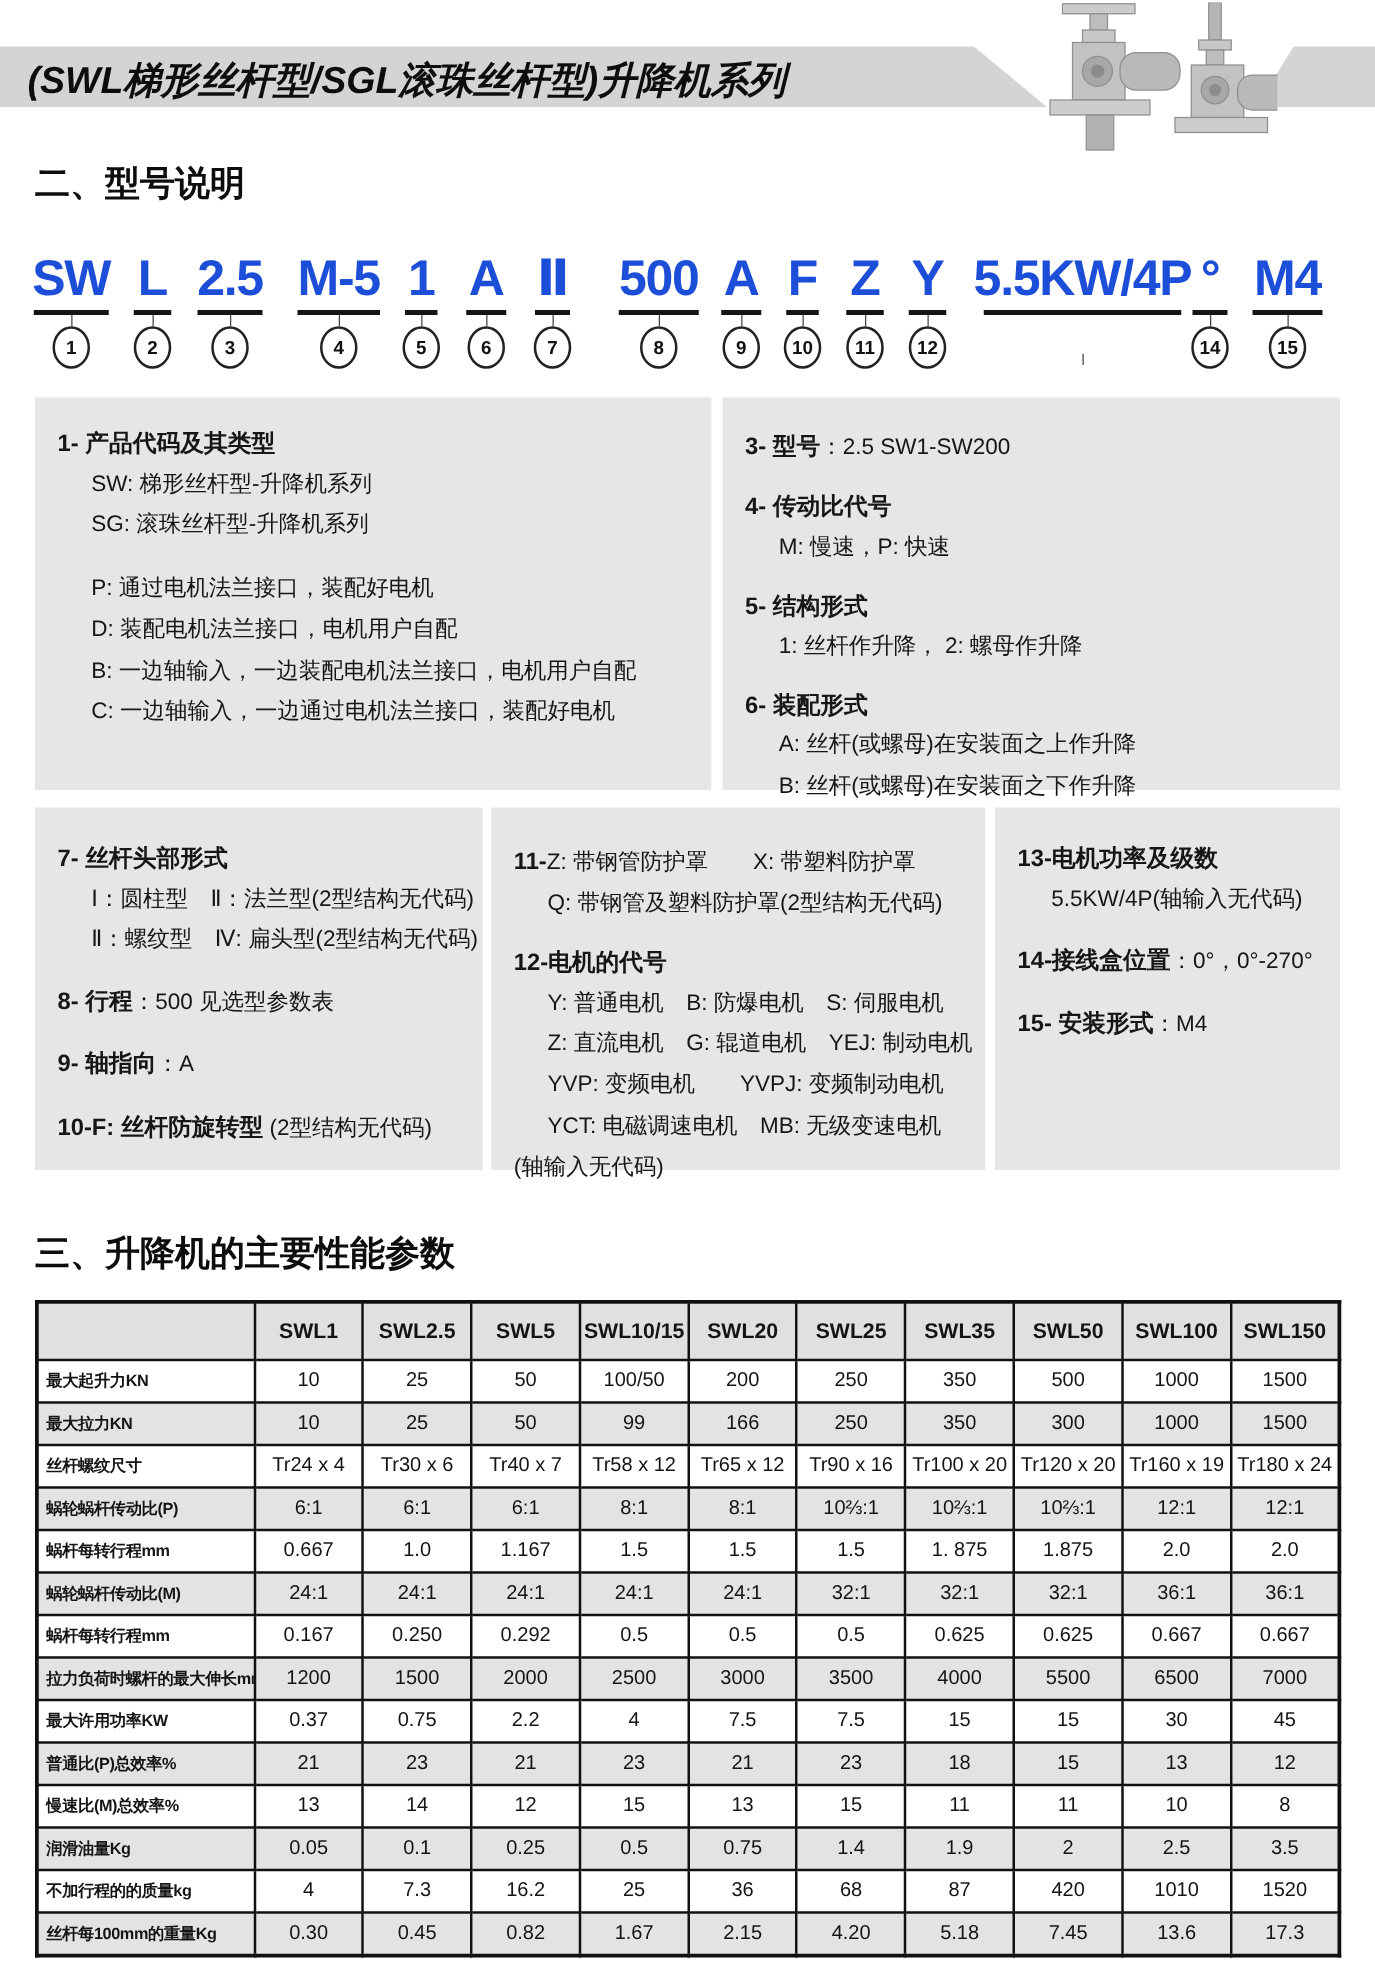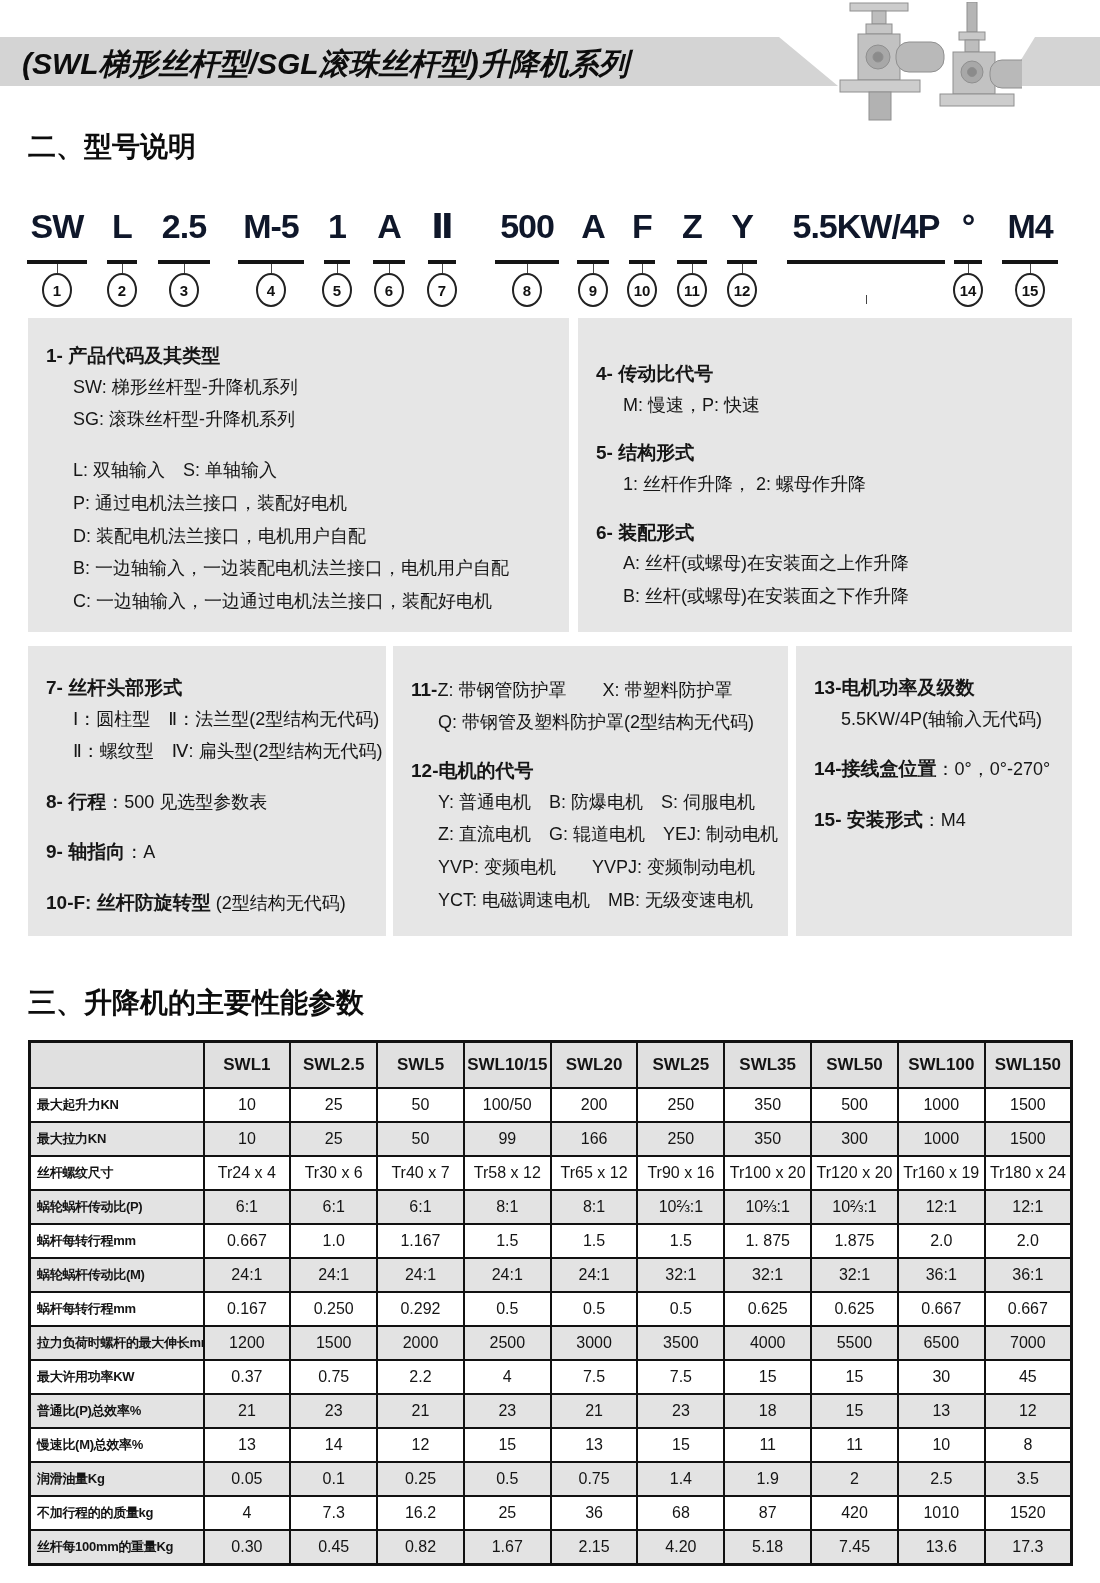--- a/index.html
+++ b/index.html
@@ -16,22 +16,22 @@
     font-style:italic;letter-spacing:0px;color:#0d0d0d;white-space:nowrap;}
   .jacks{position:absolute;left:812px;top:2px;}
   
   .sec-title{position:absolute;left:28px;font-size:28px;font-weight:bold;color:#0d0d0d;white-space:nowrap;}
   #sec2{top:128px;}
   #sec3{top:984px;}
   
   .code-row{position:absolute;top:200px;left:0;width:1100px;height:100px;}
   .code-item{position:absolute;top:0;transform:translateX(-50%);display:flex;flex-direction:column;align-items:center;}
   .code-glyph{height:46px;display:flex;align-items:flex-end;justify-content:center;
-    font-size:34px;font-weight:800;letter-spacing:-1px;color:#0f172a;
-    border-bottom:4px solid #151515;padding-bottom:14px;white-space:nowrap;}
+    font-size:40px;font-weight:800;letter-spacing:-1px;color:#1d4ed8;
+    border-bottom:4px solid #151515;padding-bottom:2px;white-space:nowrap;}
   .code-stem{width:1px;height:9px;background:#444;}
   .code-circle{width:26px;height:30px;border:2px solid #222;border-radius:50%;
     display:flex;align-items:center;justify-content:center;font-size:15px;font-weight:600;color:#111;background:#fff;}
   
   .box{position:absolute;background:#e6e6e6;box-sizing:border-box;padding:24px 18px;color:#161616;}
   .box .ttl{font-size:19px;font-weight:bold;line-height:1.5;}
   .box .ln{font-size:18px;line-height:1.82;margin-left:27px;white-space:nowrap;}
   .box .gap{height:18px;}
   .box .inline-ttl{font-size:19px;line-height:1.7;white-space:nowrap;}
   .box .inline-ttl b{font-weight:bold;}
@@ -163,28 +163,28 @@
         <div class="code-stem"></div>
         <div class="code-circle">15</div>
       </div>
     </div>
 
   <div id="box1" class="box">
     <div class="ttl">1- 产品代码及其类型</div>
     <div class="ln">SW: 梯形丝杆型-升降机系列</div>
     <div class="ln">SG: 滚珠丝杆型-升降机系列</div>
     <div class="gap"></div>
-    <div class="ln">L: 双轴输入　S: 单轴输入</div>
     <div class="ln">P: 通过电机法兰接口，装配好电机</div>
     <div class="ln">D: 装配电机法兰接口，电机用户自配</div>
     <div class="ln">B: 一边轴输入，一边装配电机法兰接口，电机用户自配</div>
     <div class="ln">C: 一边轴输入，一边通过电机法兰接口，装配好电机</div>
   </div>
 
   <div id="box2" class="box">
+    <div class="inline-ttl"><b>3- 型号</b><span class="reg">：2.5 SW1-SW200</span></div>
     <div class="gap"></div>
     <div class="ttl">4- 传动比代号</div>
     <div class="ln">M: 慢速，P: 快速</div>
     <div class="gap"></div>
     <div class="ttl">5- 结构形式</div>
     <div class="ln">1: 丝杆作升降， 2: 螺母作升降</div>
     <div class="gap"></div>
     <div class="ttl">6- 装配形式</div>
     <div class="ln">A: 丝杆(或螺母)在安装面之上作升降</div>
     <div class="ln">B: 丝杆(或螺母)在安装面之下作升降</div>
@@ -204,20 +204,21 @@
 
   <div id="box4" class="box">
     <div class="inline-ttl"><b>11-</b><span class="reg">Z: 带钢管防护罩　　X: 带塑料防护罩</span></div>
     <div class="ln">Q: 带钢管及塑料防护罩(2型结构无代码)</div>
     <div class="gap"></div>
     <div class="ttl">12-电机的代号</div>
     <div class="ln">Y: 普通电机　B: 防爆电机　S: 伺服电机</div>
     <div class="ln">Z: 直流电机　G: 辊道电机　YEJ: 制动电机</div>
     <div class="ln">YVP: 变频电机　　YVPJ: 变频制动电机</div>
     <div class="ln">YCT: 电磁调速电机　MB: 无级变速电机</div>
+    <div class="ln" style="margin-left:0">(轴输入无代码)</div>
   </div>
 
   <div id="box5" class="box">
     <div class="ttl">13-电机功率及级数</div>
     <div class="ln">5.5KW/4P(轴输入无代码)</div>
     <div class="gap"></div>
     <div class="inline-ttl"><b>14-接线盒位置</b><span class="reg">：0°，0°-270°</span></div>
     <div class="gap"></div>
     <div class="inline-ttl"><b>15- 安装形式</b><span class="reg">：M4</span></div>
   </div>

